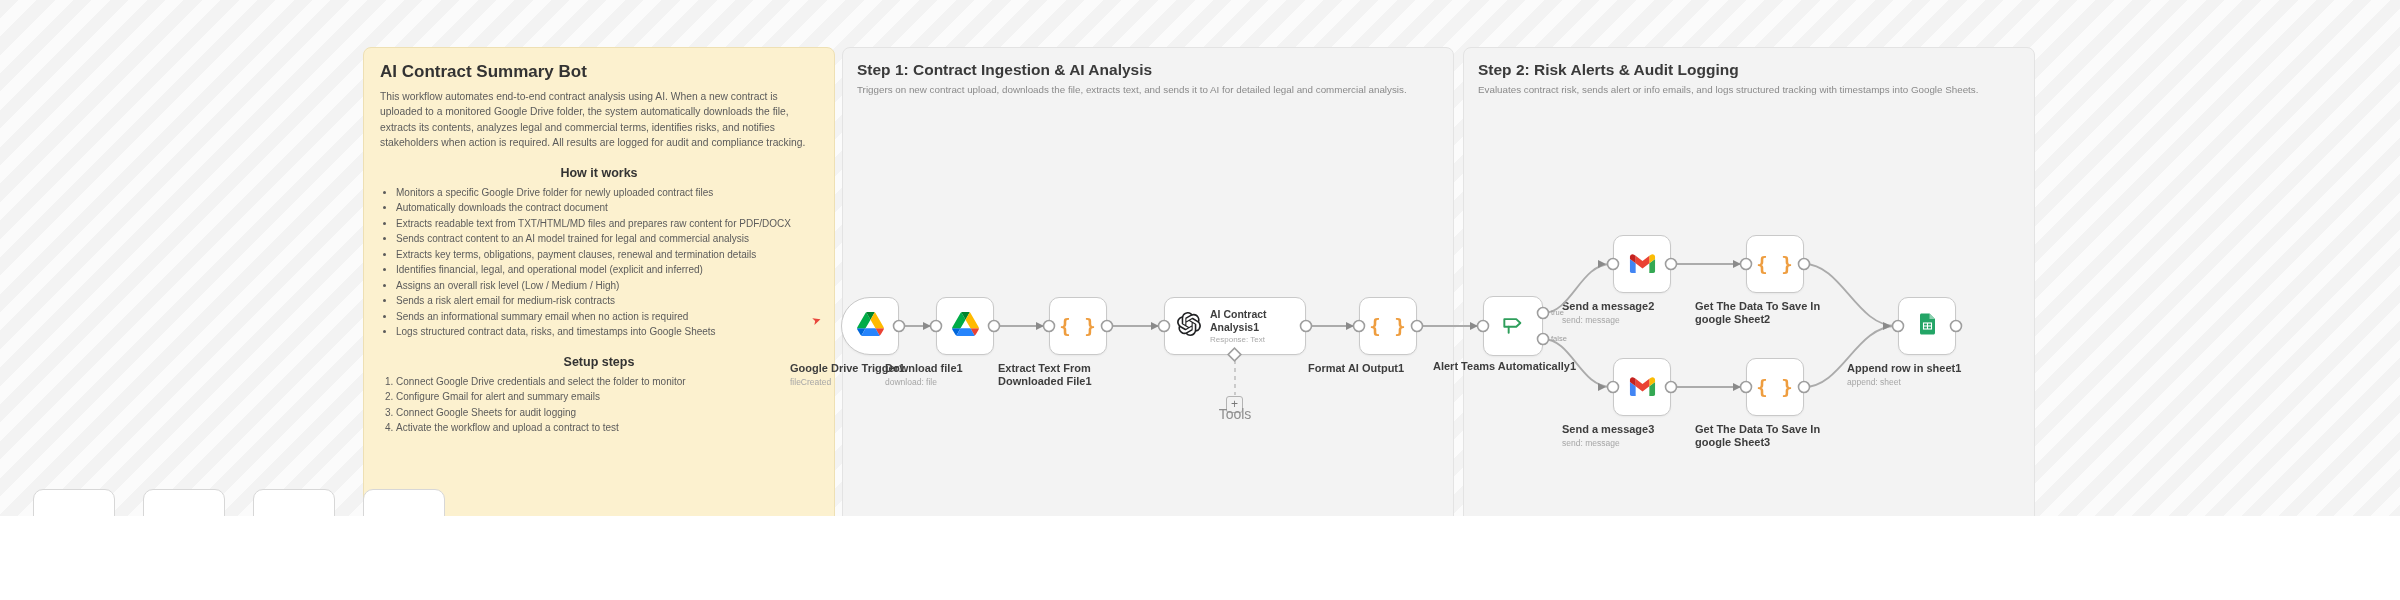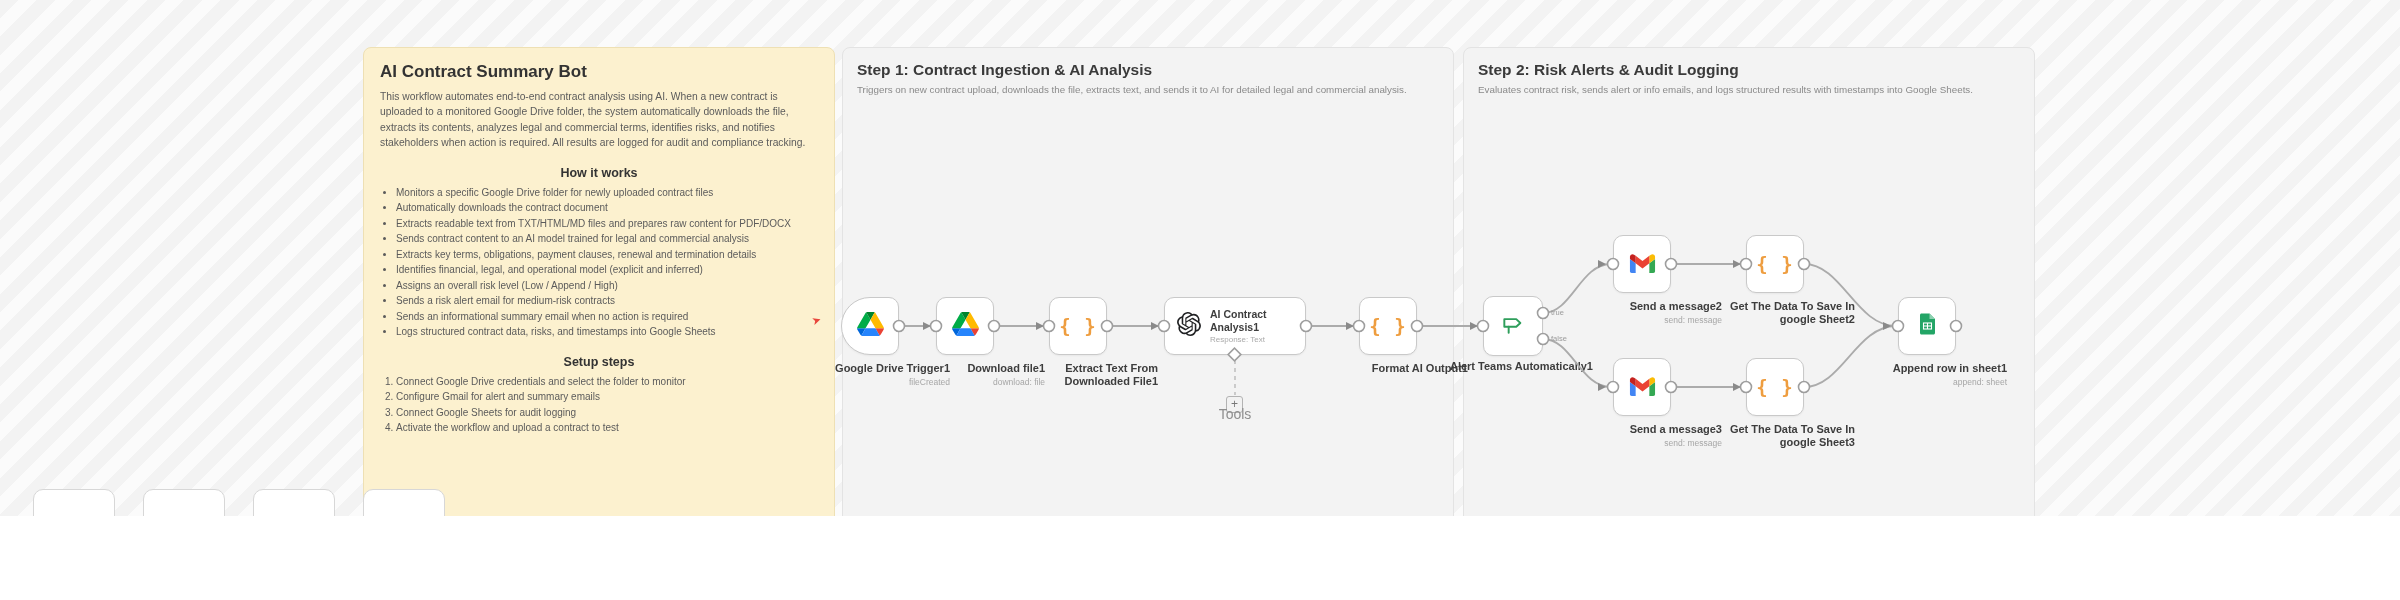--- a/index.html
+++ b/index.html
@@ -17,21 +17,21 @@
   .note-list{margin:0 16px;padding-left:16px;}
   .note-list li{font-size:10px;color:#5b5b5b;line-height:1.55;}
   .gray-title{font-size:15.5px;font-weight:bold;color:#3a3a3a;margin:13px 14px 4px;}
   .gray-desc{font-size:9.8px;color:#8a8a8a;margin:0 14px;line-height:1.4;}
   .node{position:absolute;width:58px;height:58px;background:#fff;border:1.6px solid #c9c9c9;
     border-radius:10px;display:flex;align-items:center;justify-content:center;z-index:10;
     box-shadow:0 1px 2px rgba(0,0,0,.05);box-sizing:border-box;cursor:pointer;}
   .node.trigger{border-radius:29px 10px 10px 29px;}
   .node.wide{width:142px;justify-content:flex-start;padding-left:12px;gap:9px;}
   .code-glyph{font-size:19px;font-weight:bold;color:#EE9D3F;letter-spacing:1px;font-family:"DejaVu Sans Mono",monospace;}
-  .node-label{position:absolute;transform:translateX(-50%);width:160px;text-align:right;
+  .node-label{position:absolute;transform:translateX(-50%);width:160px;text-align:left;
     font-size:11px;font-weight:600;color:#3d3d3d;line-height:1.18;z-index:10;}
   .node-sub{font-size:8.5px;font-weight:400;color:#a6a6a6;margin-top:2px;}
   .wide-text{display:flex;flex-direction:column;}
   .wide-title{font-size:10.5px;font-weight:600;color:#3d3d3d;line-height:1.2;}
   .wide-sub{font-size:8px;color:#aaa;margin-top:2px;}
   .port-label{position:absolute;font-size:7.5px;color:#9b9b9b;z-index:16;}
   .tools-label{position:absolute;transform:translateX(-50%);font-size:14px;color:#8e8e8e;z-index:16;margin-top:43px;}
   .plus-box{position:absolute;width:17px;height:17px;border:1.2px solid #b3b3b3;border-radius:3px;
     background:#f2f2f2;color:#777;font-size:12px;line-height:15px;text-align:center;z-index:10;box-sizing:border-box;}
   .marker{position:absolute;color:#e8463c;font-size:11px;transform:rotate(-18deg);z-index:12;}
@@ -50,42 +50,42 @@
     <div class="note-title">AI Contract Summary Bot</div>
     <div class="note-body">This workflow automates end-to-end contract analysis using AI. When a new contract is uploaded to a monitored Google Drive folder, the system automatically downloads the file, extracts its contents, analyzes legal and commercial terms, identifies risks, and notifies stakeholders when action is required. All results are logged for audit and compliance tracking.</div>
     <div class="note-h2">How it works</div>
     <ul class="note-list">
       <li>Monitors a specific Google Drive folder for newly uploaded contract files</li>
       <li>Automatically downloads the contract document</li>
       <li>Extracts readable text from TXT/HTML/MD files and prepares raw content for PDF/DOCX</li>
       <li>Sends contract content to an AI model trained for legal and commercial analysis</li>
       <li>Extracts key terms, obligations, payment clauses, renewal and termination details</li>
       <li>Identifies financial, legal, and operational model (explicit and inferred)</li>
-      <li>Assigns an overall risk level (Low / Append / High)</li>
+      <li>Assigns an overall risk level (Low / Medium / High)</li>
       <li>Sends a risk alert email for medium-risk contracts</li>
       <li>Sends an informational summary email when no action is required</li>
       <li>Logs structured contract data, risks, and timestamps into Google Sheets</li>
     </ul>
     <div class="note-h2">Setup steps</div>
     <ol class="note-list">
       <li>Connect Google Drive credentials and select the folder to monitor</li>
       <li>Configure Gmail for alert and summary emails</li>
       <li>Connect Google Sheets for audit logging</li>
       <li>Activate the workflow and upload a contract to test</li>
     </ol>
   </div>
 
   <div class="sticky gray" style="left:842px;top:47px;width:612px;height:494px;">
     <div class="gray-title">Step 1: Contract Ingestion &amp; AI Analysis</div>
     <div class="gray-desc">Triggers on new contract upload, downloads the file, extracts text, and sends it to AI for detailed legal and commercial analysis.</div>
   </div>
 
   <div class="sticky gray" style="left:1463px;top:47px;width:572px;height:494px;">
     <div class="gray-title">Step 2: Risk Alerts &amp; Audit Logging</div>
-    <div class="gray-desc">Evaluates contract risk, sends alert or info emails, and logs structured results with timestamps into Google Sheets.</div>
+    <div class="gray-desc">Evaluates contract risk, sends alert or info emails, and logs structured tracking with timestamps into Google Sheets.</div>
   </div>
 
   <span class="marker" style="left:812px;top:314px;">➤</span>
 
   <svg id="wires" width="2400" height="600">
     <g stroke="#ababab" stroke-width="1.8" fill="none">
       <path d="M899 326 H936"></path>
       <path d="M994 326 H1049"></path>
       <path d="M1107 326 H1164"></path>
       <path d="M1306 326 H1359"></path>

